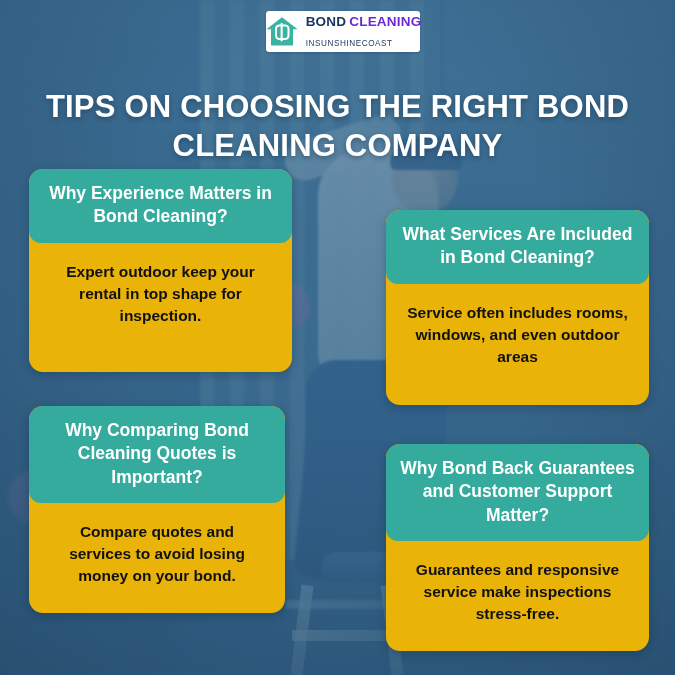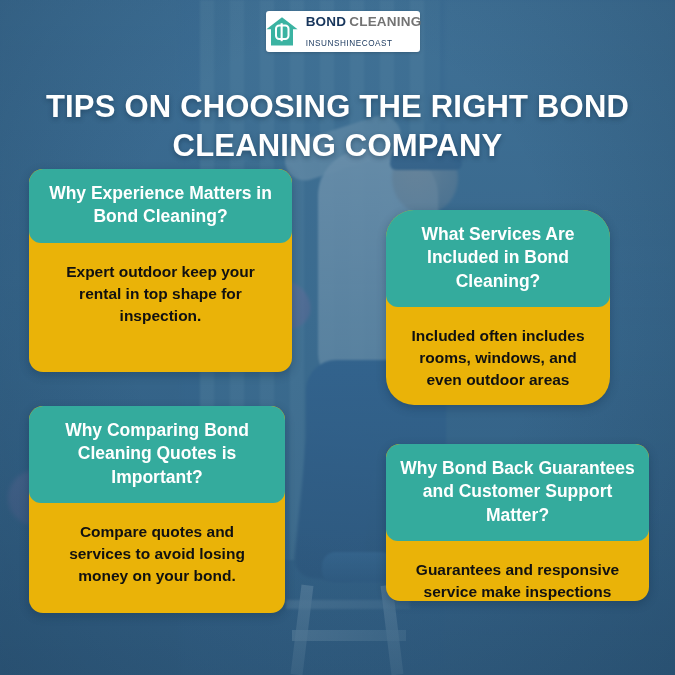--- a/index.html
+++ b/index.html
@@ -132,21 +132,21 @@
   .logo-box{
     position:absolute;left:266px;top:11px;width:154px;height:41px;
     background:#ffffff;border-radius:3px;
     display:flex;align-items:center;justify-content:center;gap:7px;
     box-shadow:0 1px 3px rgba(0,0,0,.18);
   }
   .logo-mark{position:relative;width:34px;height:31px;flex:0 0 auto;}
   .logo-text{display:flex;flex-direction:column;line-height:1;}
   .logo-line1{font-size:13.5px;font-weight:bold;letter-spacing:.2px;white-space:nowrap;}
   .logo-bond{color:#18365c;}
-  .logo-cleaning{color:#737373;margin-left:3px;}
+  .logo-cleaning{color:#6d28d9;margin-left:3px;}
   .logo-line2{
     font-size:8.2px;font-weight:normal;color:#18365c;letter-spacing:.55px;
     margin-top:12px;white-space:nowrap;
   }
 
   
   .title{
     position:absolute;left:0;right:0;top:66px;
     text-align:center;color:#ffffff;
     font-size:31px;font-weight:bold;line-height:1.28;
@@ -174,23 +174,23 @@
   }
   .card-body{
     flex:1;
     color:#111111;
     font-size:15.5px;font-weight:bold;line-height:1.42;
     text-align:center;
     padding:18px 18px 16px;
   }
 
   #card-1{left:29px;top:169px;width:263px;height:203px;}
-  #card-2{left:386px;top:210px;width:224px;height:195px;border-radius:28px;}
+  #card-2{left:386px;top:210px;width:263px;height:195px;}
   #card-3{left:29px;top:406px;width:256px;height:207px;}
-  #card-4{left:386px;top:444px;width:263px;height:157px;}
+  #card-4{left:386px;top:444px;width:263px;height:207px;}
 </style>
 </head>
 <body>
 
 <div class="poster">
 
   <div class="bg-photo">
     <div class="bg-base"></div>
     <div class="wall-left"></div>
     <div class="wall-right"></div>
@@ -231,21 +231,21 @@
 
   <h1 class="title">TIPS ON CHOOSING THE RIGHT BOND CLEANING COMPANY</h1>
 
   <div class="card" id="card-1">
     <div class="card-head">Why Experience Matters in Bond Cleaning?</div>
     <div class="card-body">Expert outdoor keep your rental in top shape for inspection.</div>
   </div>
 
   <div class="card" id="card-2">
     <div class="card-head">What Services Are Included in Bond Cleaning?</div>
-    <div class="card-body">Included often includes rooms, windows, and even outdoor areas</div>
+    <div class="card-body">Service often includes rooms, windows, and even outdoor areas</div>
   </div>
 
   <div class="card" id="card-3">
     <div class="card-head">Why Comparing Bond Cleaning Quotes is Important?</div>
     <div class="card-body">Compare quotes and services to avoid losing money on your bond.</div>
   </div>
 
   <div class="card" id="card-4">
     <div class="card-head">Why Bond Back Guarantees and Customer Support Matter?</div>
     <div class="card-body">Guarantees and responsive service make inspections stress-free.</div>

